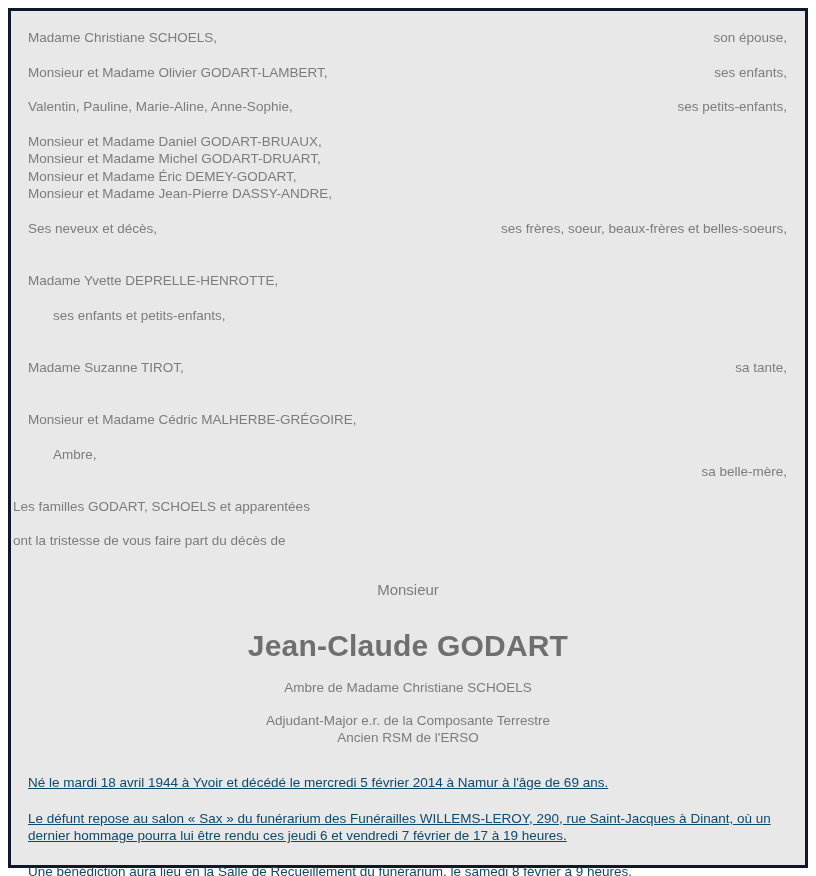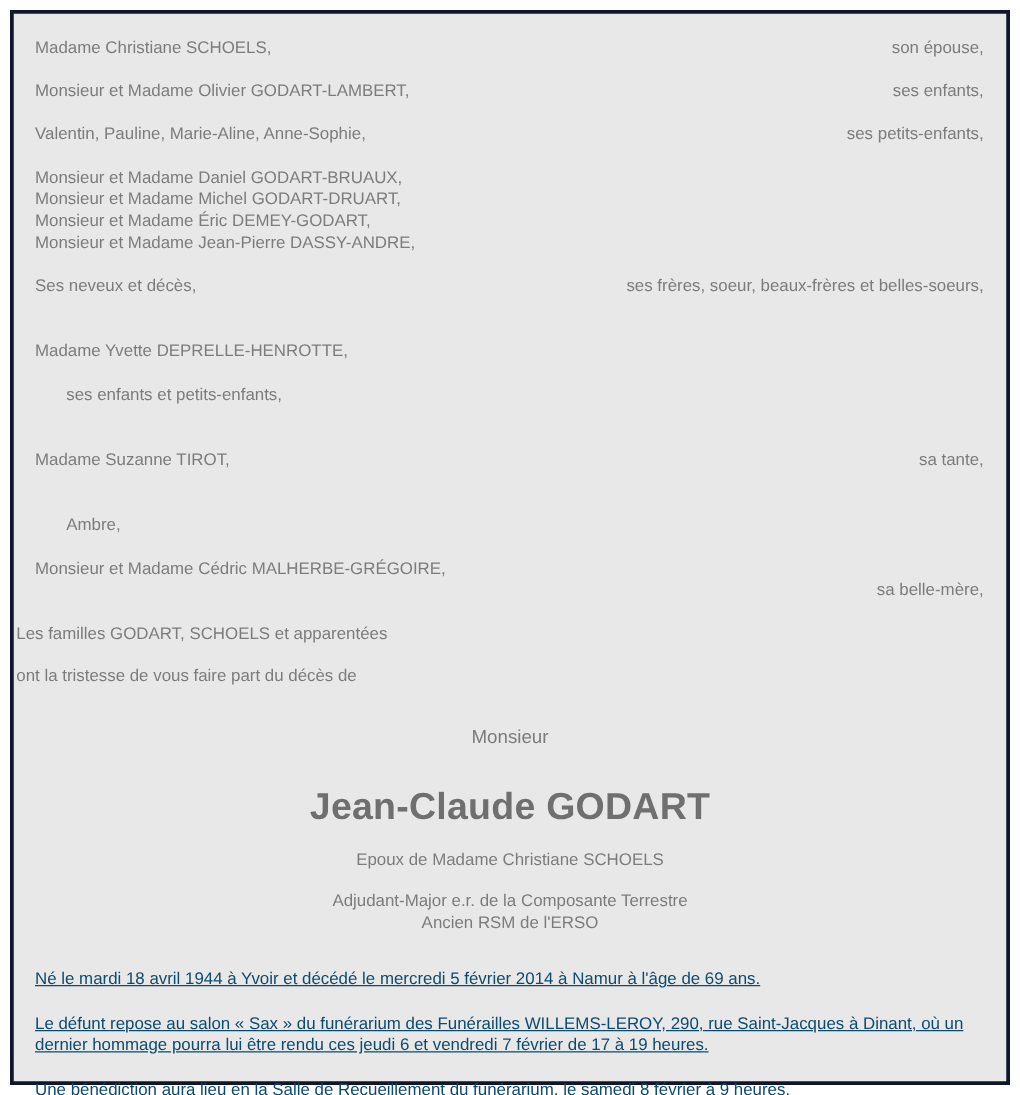--- a/index.html
+++ b/index.html
@@ -182,39 +182,39 @@
 
       <div class="rel-row">
         <div class="rel-names">Madame Suzanne TIROT,</div>
         <div class="rel-label">sa tante,</div>
       </div>
 
       <div class="rel-spacer-sm"></div>
 
       <div class="rel-row">
         <div class="rel-names">
+          <div>Monsieur et Madame Cédric MALHERBE-GRÉGOIRE,</div>
           <div><span class="indent">Ambre,</span></div>
-          <div>Monsieur et Madame Cédric MALHERBE-GRÉGOIRE,</div>
         </div>
         <div class="rel-label">sa belle-mère,</div>
       </div>
 
       <div class="rel-spacer-sm"></div>
     </div>
 
     <div class="plain-line">Les familles GODART, SCHOELS et apparentées</div>
 
     <div class="rel-spacer-sm"></div>
 
     <div class="plain-line">ont la tristesse de vous faire part du décès de</div>
 
     <div class="deceased">
       <div class="honorific">Monsieur</div>
       <div class="full-name">Jean-Claude GODART</div>
-      <div class="spouse-line">Epoux de Madame Christiane SCHOELS</div>
+      <div class="spouse-line">Ambre de Madame Christiane SCHOELS</div>
       <div class="titles">Adjudant-Major e.r. de la Composante Terrestre
 Ancien RSM de l'ERSO</div>
     </div>
 
     <div class="details">
       <p class="detail-p">Né le mardi 18 avril 1944 à Yvoir et décédé le mercredi 5 février 2014 à Namur à l'âge de 69 ans.</p>
       <p class="detail-p">Le défunt repose au salon « Sax » du funérarium des Funérailles WILLEMS-LEROY, 290, rue Saint-Jacques à Dinant, où un dernier hommage pourra lui être rendu ces jeudi 6 et vendredi 7 février de 17 à 19 heures.</p>
       <p class="detail-p">Une bénédiction aura lieu en la Salle de Recueillement du funérarium, le samedi 8 février à 9 heures.</p>
 
     </div>

